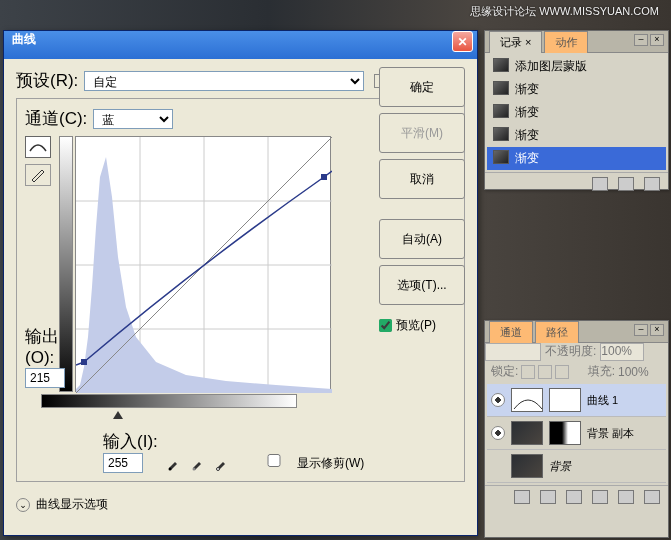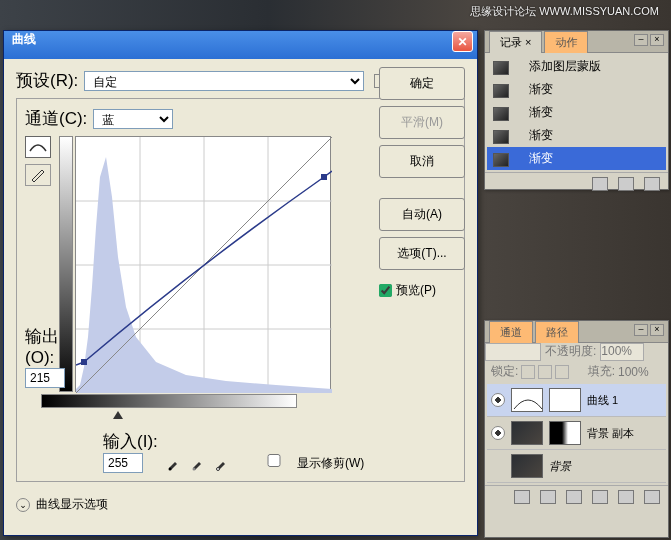--- a/index.html
+++ b/index.html
@@ -32,36 +32,36 @@
 .outblock{position:absolute;left:8px;bottom:93px;width:46px}
 .outblock input{width:40px;text-align:left}
 .inblock{margin-left:78px;margin-top:8px}
 .inblock input{width:40px}
 .eyedrops{display:inline-flex;gap:6px;margin-left:18px;vertical-align:middle}
 .eyedrop{width:18px;height:18px;display:flex;align-items:center;justify-content:center}
 .showclip{margin-left:20px}
 .expand{margin-top:14px;display:flex;align-items:center;gap:6px;cursor:pointer}
 .chev{width:14px;height:14px;border:1px solid #888;border-radius:50%;display:flex;align-items:center;justify-content:center;font-size:9px}
 .btncol{position:absolute;right:12px;top:36px;width:86px;display:flex;flex-direction:column;gap:6px}
-.btn{height:33px;border:1px solid #888;background:#ece9d8;border-radius:3px;display:flex;align-items:center;justify-content:center;font-size:12px}
+.btn{height:40px;border:1px solid #888;background:#ece9d8;border-radius:3px;display:flex;align-items:center;justify-content:center;font-size:12px}
 .btn.disabled{color:#999}
 .chk{display:flex;align-items:center;gap:4px;margin-top:6px}
 .chk input{accent-color:#2a6}
 .menuicon{width:18px;height:14px;border:1px solid #888;background:#ece9d8;margin-left:4px}
 .triangle{display:inline-block;width:0;height:0;border-left:5px solid transparent;border-right:5px solid transparent;border-bottom:8px solid #333;margin-left:72px}
 
 
 .panel{position:absolute;background:#d6d3c6;border:1px solid #6a6a6a;box-shadow:1px 1px 3px rgba(0,0,0,.3)}
 .p-history{right:2px;top:30px;width:185px;height:160px}
 .p-layers{right:2px;top:320px;width:185px;height:218px}
 .tabs{display:flex;background:#b8b5a8;border-bottom:1px solid #888;height:22px;align-items:flex-end;padding-left:4px;gap:2px}
 .tab{padding:3px 10px;background:#d6d3c6;border:1px solid #888;border-bottom:none;font-size:11px;position:relative;top:1px}
 .tab.inactive{background:#fdba74;color:#555}
 .panelbody{padding:2px;background:#d6d3c6}
-.histitem{display:flex;align-items:flex-end;gap:20px;padding:3px 6px;font-size:11px}
+.histitem{display:flex;align-items:flex-start;gap:6px;padding:3px 6px;font-size:11px}
 .histitem.sel{background:#3a6ad8;color:#fff}
 .histicon{width:16px;height:14px;background:linear-gradient(135deg,#666,#222);border:1px solid #555}
 .panelfoot{display:flex;justify-content:flex-end;gap:10px;padding:4px 8px;border-top:1px solid #aaa}
 .ficon{width:16px;height:14px;border:1px solid #777;background:#ccc}
 .layerctrl{display:flex;align-items:flex-start;gap:4px;font-size:11px;color:#777}
 .layerctrl .sel{width:56px;height:18px;border:1px solid #aaa;background:#e8e5d8}
 .locks{display:flex;gap:3px;padding:2px 6px;align-items:center;font-size:11px;color:#777}
 .lockicon{width:14px;height:14px;border:1px solid #aaa}
 .layer{display:flex;align-items:center;gap:6px;padding:4px;border-bottom:1px solid #bbb}
 .layer.sel{background:#c8d4ef}

